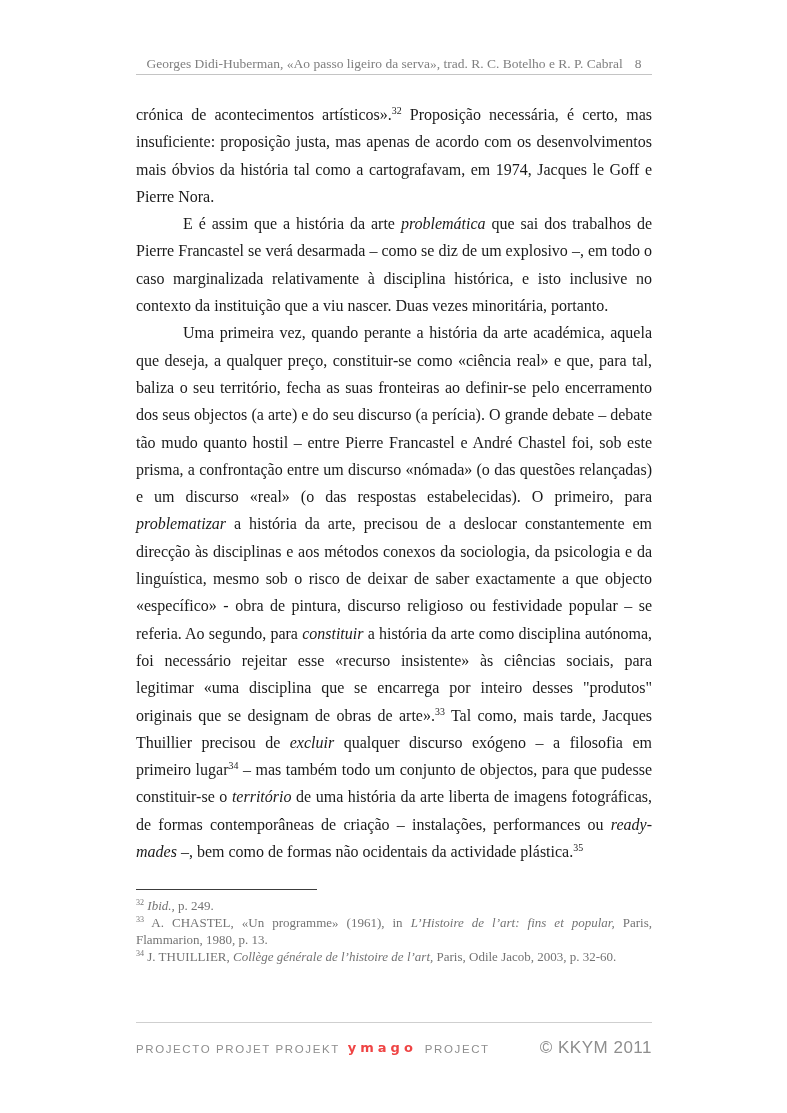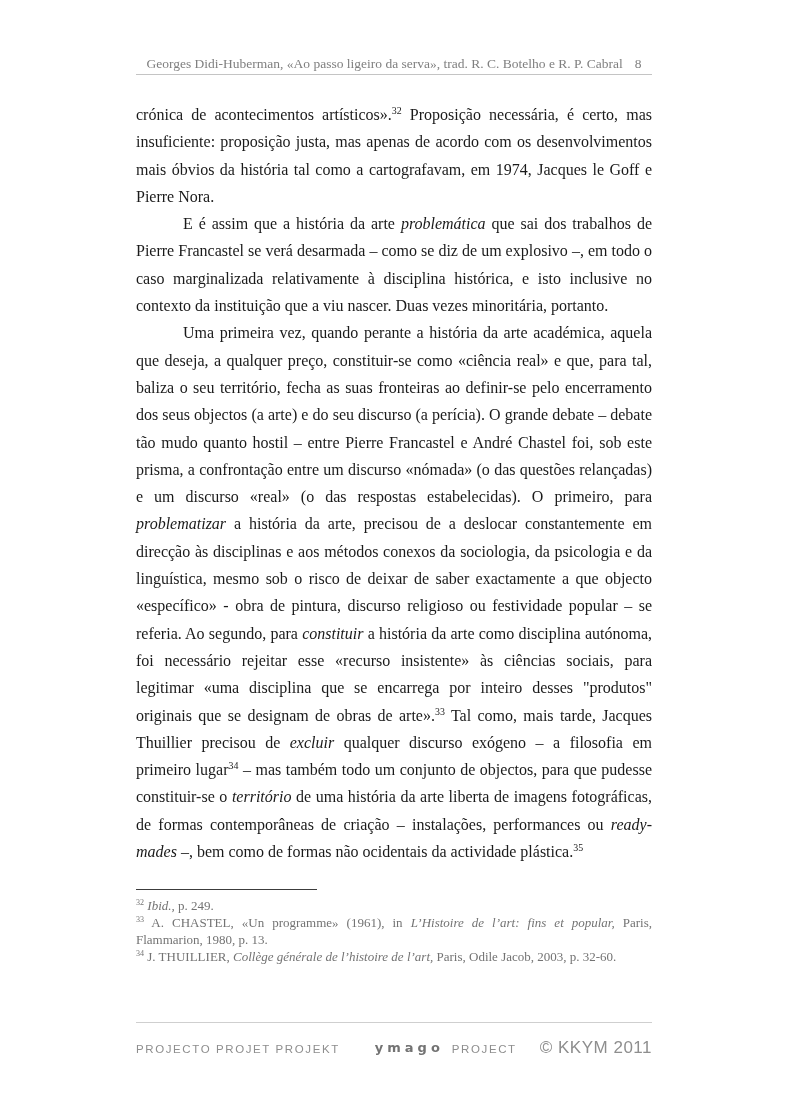--- a/index.html
+++ b/index.html
@@ -52,21 +52,21 @@
   }
   .footer-left {
     font-family:"Liberation Sans", sans-serif;
     font-size:11.5px; letter-spacing:1.6px;
     display:flex; align-items:flex-end; gap:8px;
     white-space:nowrap;
   }
   .ymago {
     font-family:"DejaVu Sans", sans-serif;
     font-size:13px; letter-spacing:4px; font-weight:600;
-    text-transform:lowercase; color:#737373;margin-left:27px;
+    text-transform:lowercase; color:#ef4444;
   }
   .footer-right {
     font-family:"Liberation Sans", sans-serif;
     font-size:17px; letter-spacing:0.5px;
   }
   i, .it { font-style:italic; }
 </style>
 </head>
 <body>
 

